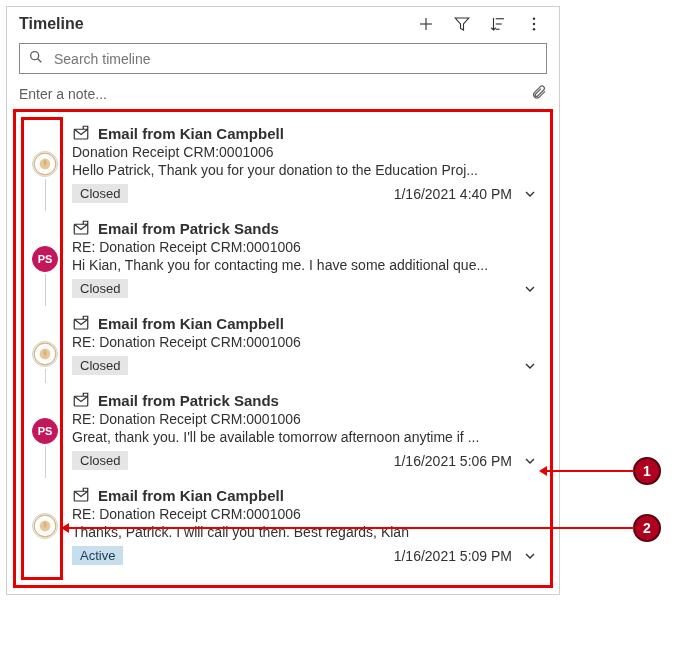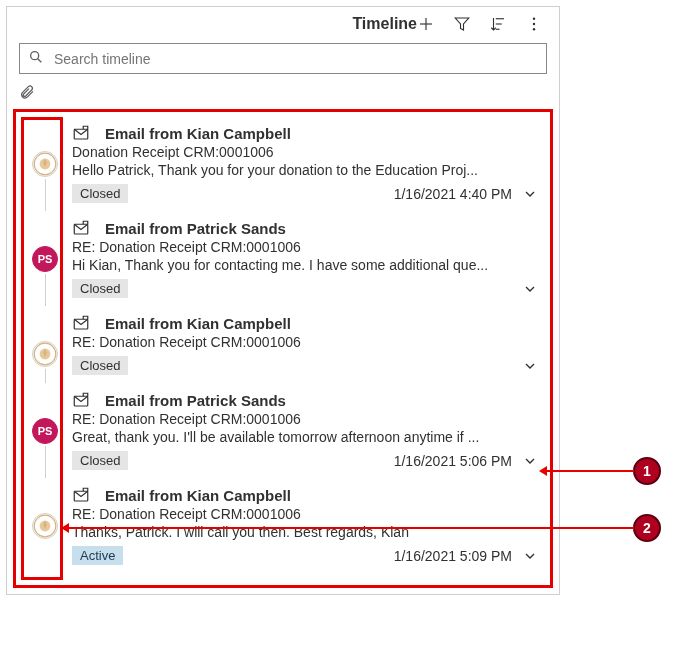--- a/index.html
+++ b/index.html
@@ -14,21 +14,20 @@
     width: 554px;
     border: 1px solid #cfcfcf;
     margin: 6px 0 0 6px;
     position: relative;
     background: #fff;
   }
   .header {
     display: flex;
     align-items: center;
     padding: 8px 12px 4px 12px;
-    text-align: right;
   }
   .header-title {
     font-size: 16px;
     font-weight: 600;
     flex: 1;
   }
   .header-actions {
     display: flex;
     gap: 18px;
     align-items: center;
@@ -115,21 +114,21 @@
     margin-top: 2px;
   }
   .content {
     flex: 1;
     padding: 0 4px 8px 6px;
     min-width: 0;
   }
   .title-row {
     display: flex;
     align-items: center;
-    gap: 15px;
+    gap: 8px;
   }
   .mail-icon { width: 18px; height: 18px; flex-shrink: 0; color: #323130; }
   .item-title { font-weight: 700; font-size: 15px; }
   .subject { margin-top: 2px; }
   .preview {
     margin-top: 2px;
     white-space: nowrap;
     overflow: hidden;
     text-overflow: ellipsis;
     max-width: 440px;
@@ -225,20 +224,21 @@
     <span>
       <svg viewBox="0 0 24 24" width="16" height="16" fill="none" stroke="#605e5c" stroke-width="2">
           <circle cx="10" cy="10" r="6"></circle>
           <line x1="20" y1="20" x2="14.5" y2="14.5"></line>
         </svg>
     </span>
     <input class="search-input" placeholder="Search timeline" style="">
   </div>
 
   <div class="note-row">
+    <span class="note-text">Enter a note...</span>
     <span>
       <svg viewBox="0 0 24 24" width="16" height="16" fill="none" stroke="#605e5c" stroke-width="1.8">
           <path d="M21 11l-9 9a5 5 0 01-7-7l9-9a3.5 3.5 0 015 5l-9 9a2 2 0 01-3-3l8-8"></path>
         </svg>
     </span>
   </div>
 
   <div class="redbox">
     <div class="avatar-column-outline"></div>
     <div id="items-container">

